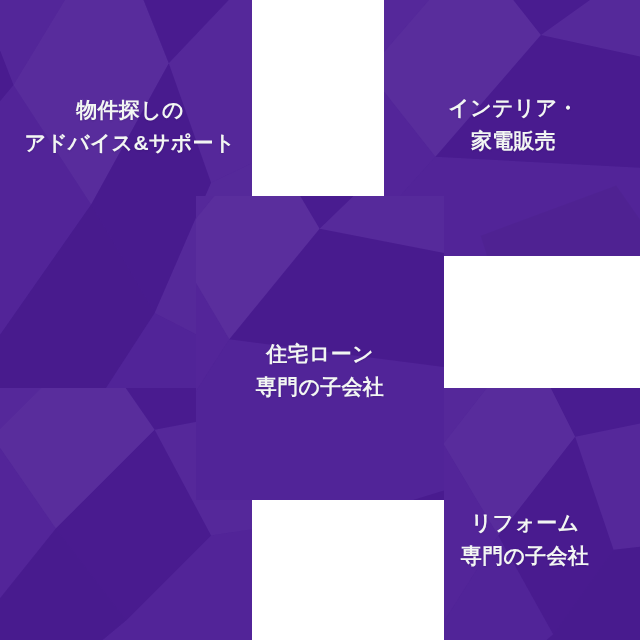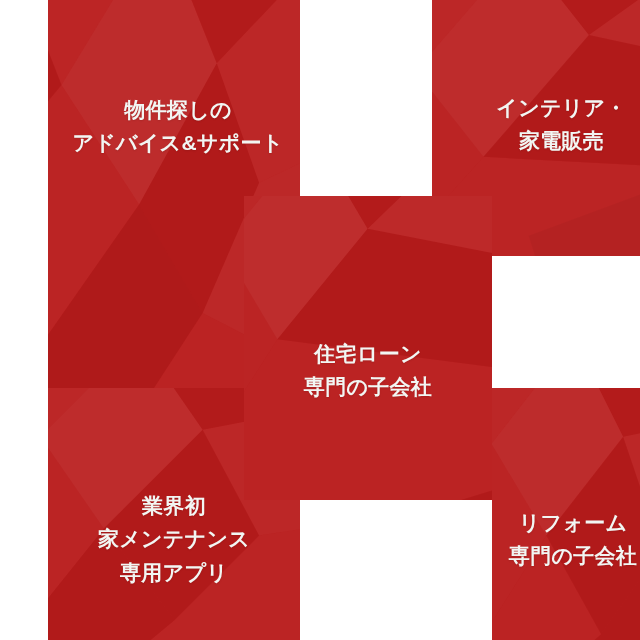--- a/index.html
+++ b/index.html
@@ -20,26 +20,25 @@
     width: 640px;
     height: 640px;
     background: #ffffff;
     overflow: hidden;
   }
 
   
   .tile {
     position: absolute;
     overflow: hidden;
-    background-color: #b91c1c;
+    background-color: #4c1d95;
     display: flex;
     align-items: center;
     justify-content: center;
     box-sizing: border-box;
-    margin-left: 48px;
   }
 
   
   .tile .poly {
     position: absolute;
     left: -20%;
     top: -20%;
     width: 140%;
     height: 140%;
     pointer-events: none;
@@ -137,23 +136,20 @@
       <polygon points="0,0 40,0 12,28" fill="#ffffff" opacity="0.05"></polygon>
       <polygon points="40,0 100,0 100,18 58,26" fill="#000000" opacity="0.035"></polygon>
       <polygon points="12,28 40,0 58,26 30,54" fill="#ffffff" opacity="0.075"></polygon>
       <polygon points="0,0 12,28 0,46" fill="#000000" opacity="0.045"></polygon>
       <polygon points="58,26 100,18 100,52 74,56" fill="#ffffff" opacity="0.05"></polygon>
       <polygon points="30,54 58,26 74,56 50,80" fill="#000000" opacity="0.04"></polygon>
       <polygon points="0,46 12,28 30,54 6,84" fill="#ffffff" opacity="0.04"></polygon>
       <polygon points="6,84 30,54 50,80 26,100 0,100 0,84" fill="#000000" opacity="0.045"></polygon>
       <polygon points="50,80 74,56 100,52 100,100 26,100" fill="#ffffff" opacity="0.035"></polygon>
     </svg>
-    <div class="label">業界初
-家メンテナンス
-専用アプリ</div>
   </div>
 
   <div class="tile" id="tile-reform">
     <svg class="poly" viewBox="0 0 100 100" preserveAspectRatio="none">
       <polygon points="0,0 44,0 14,30" fill="#ffffff" opacity="0.05"></polygon>
       <polygon points="44,0 100,0 100,22 62,28" fill="#000000" opacity="0.03"></polygon>
       <polygon points="14,30 44,0 62,28 34,56" fill="#ffffff" opacity="0.07"></polygon>
       <polygon points="0,0 14,30 0,48" fill="#000000" opacity="0.045"></polygon>
       <polygon points="62,28 100,22 100,58 76,60" fill="#ffffff" opacity="0.05"></polygon>
       <polygon points="34,56 62,28 76,60 54,84" fill="#000000" opacity="0.04"></polygon>

